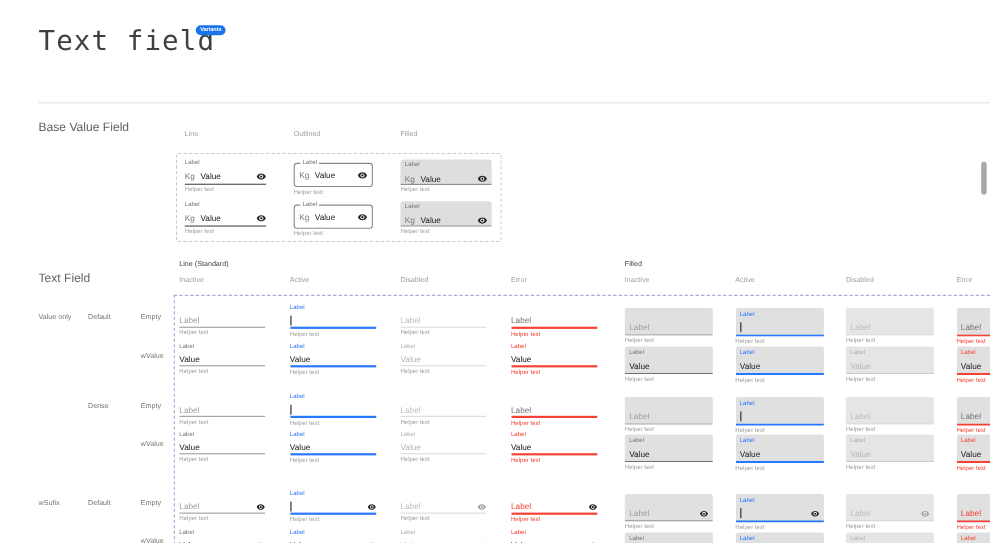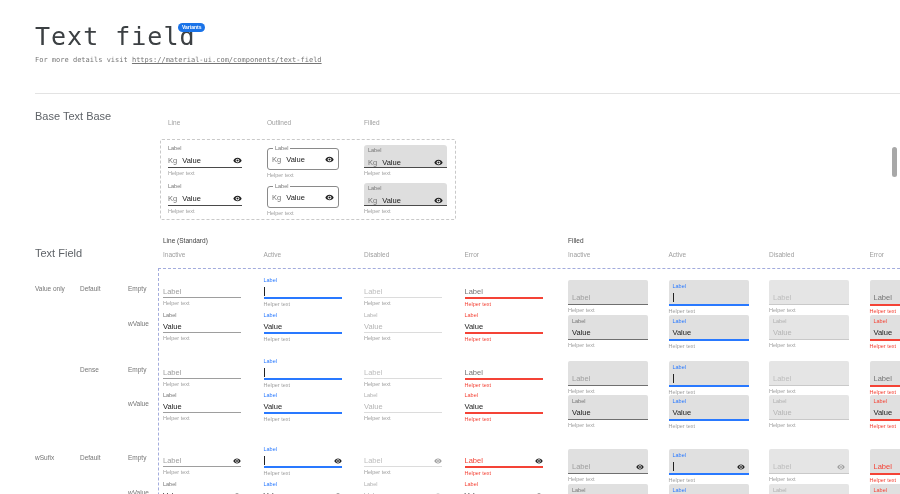--- a/index.html
+++ b/index.html
@@ -84,27 +84,23 @@
   .scroll-thumb{position:absolute;left:892px;top:147px;width:5px;height:30px;
                 background:#a8a8a8;border-radius:2.5px;}
 </style>
 </head>
 <body>
 
 <div id="screen">
 
   <h1 class="page-title">Text field</h1>
   <span class="badge">Variants</span>
-  <p class="subtitle">
-    <span>For more details visit</span>
-    <a>https://material-ui.com/components/text-field</a>
-  </p>
   <div class="divider"></div>
 
-  <div class="sec-title" style="top:110px">Base Text Base</div>
+  <div class="sec-title" style="top:110px">Base Value Field</div>
   <div id="base-headers">
       <div class="col-header" style="left: 168px; top: 119px;">Line</div>
       <div class="col-header" style="left: 267px; top: 119px;">Outlined</div>
       <div class="col-header" style="left: 364px; top: 119px;">Filled</div>
     </div>
   <div class="dash-base"></div>
   <div id="base-fields">
       <div class="bcell line" style="left: 168px; top: 145px; width: 74px;">
         <div class="blabel">Label</div>
         <div class="brow">

